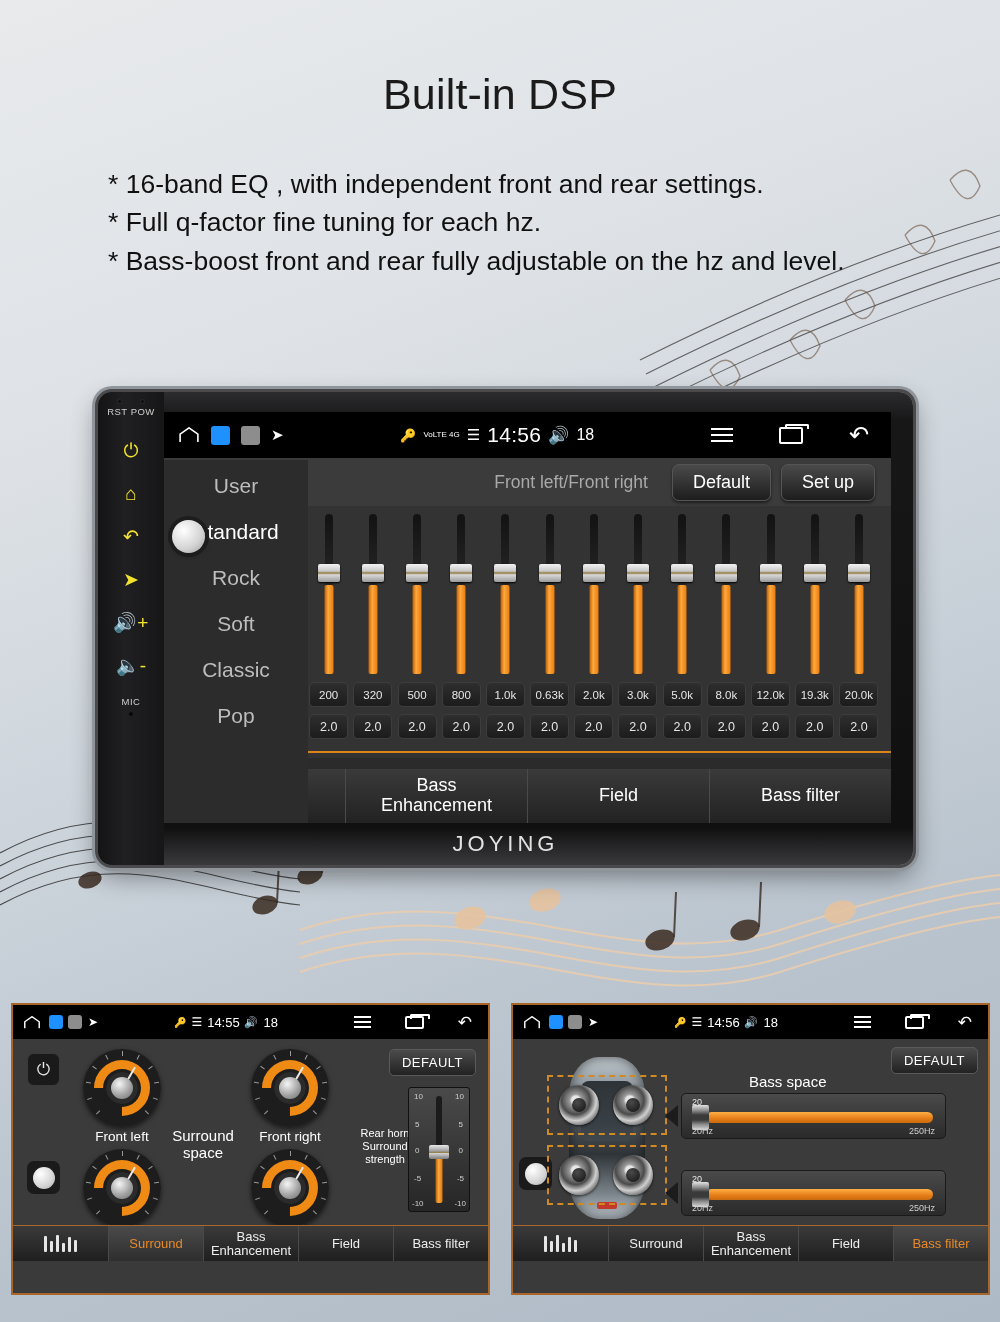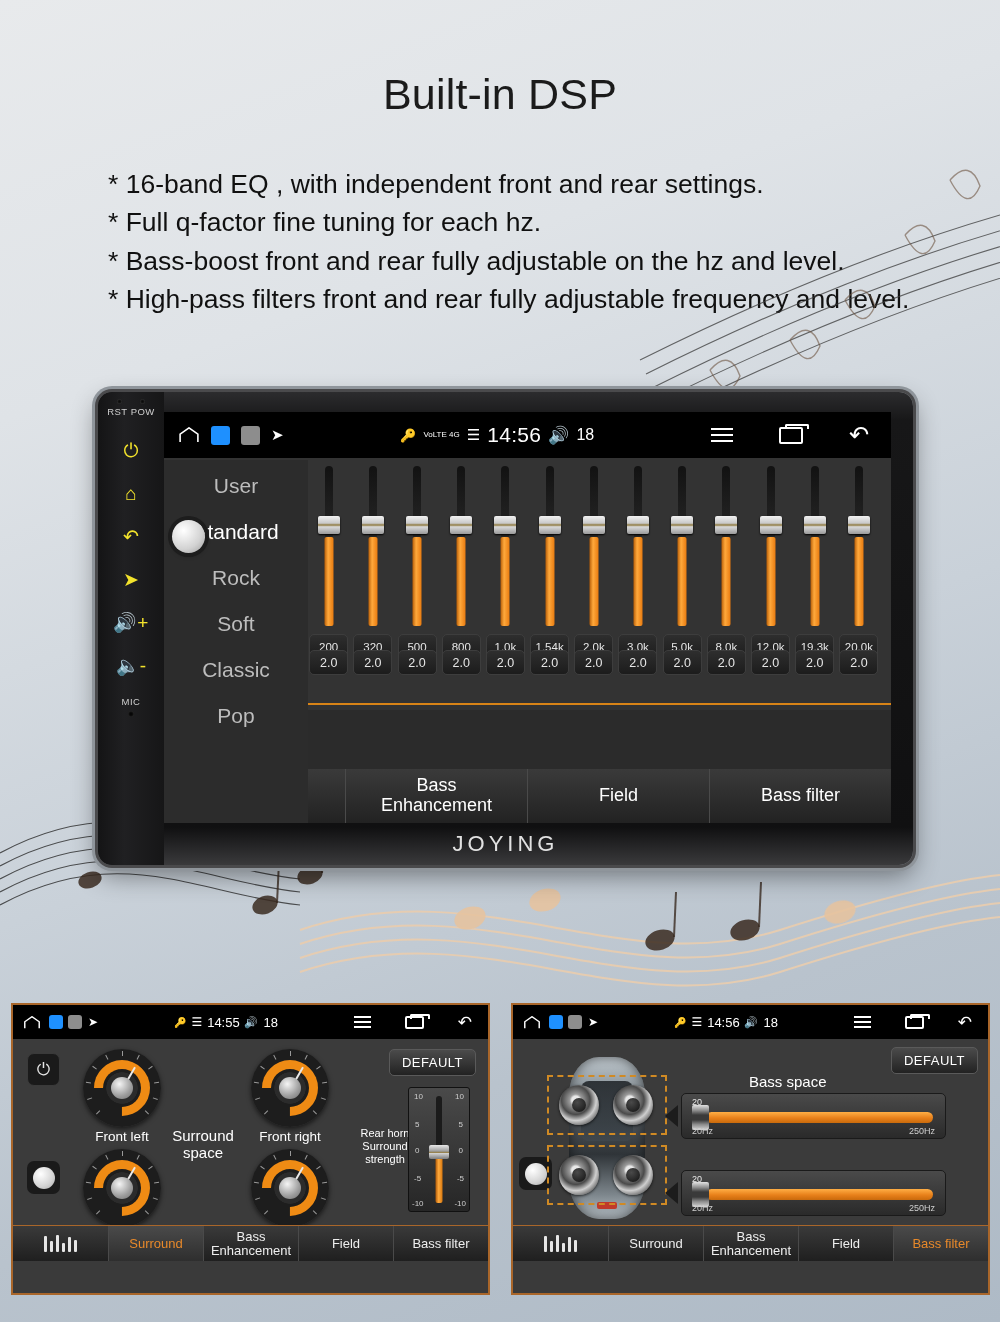--- a/index.html
+++ b/index.html
@@ -90,21 +90,21 @@
   .slider-track { position:absolute; left:50%; transform:translateX(-50%); top:0; width:8px; height:148px;
                   background:linear-gradient(180deg,#121212,#2a2a2a 55%, #1a1a1a); border-radius:4px;}
   .slider-fill { position:absolute; left:50%; transform:translateX(-50%); bottom:0; width:9px; height:76px;
                  background:linear-gradient(90deg,#b95f08,#ffa93c 40%,#e87b10); border-radius:2px;}
   .slider-knob { position:absolute; left:50%; transform:translateX(-50%); top:68px; width:22px; height:18px;
                  background:linear-gradient(180deg,#f2f2f2,#c9c9c9 40%,#8f7a40 50%,#d9d9d9 60%,#9a9a9a);
                  border-radius:2px; box-shadow:0 1px 2px #000;}
 
   .freqrow, .valrow { position:absolute; left:0; width:100%; display:flex; justify-content:space-around; padding:0 10px;}
   .freqrow { top:176px; }
-  .valrow  { top:192px; }
+  .valrow  { top:208px; }
   .cell {
     width:39px; height:25px; background:linear-gradient(180deg,#2e2e2e,#1c1c1c);
     border:1px solid #3d3d3d; border-radius:5px; color:#e6e6e6;
     font-size:11.5px; display:flex; align-items:center; justify-content:center;
   }
   .valrow .cell { font-size:12.5px; }
   .orange-rule { position:absolute; left:0; top:245px; width:100%; height:2px; background:#d98417;}
 
   
   .hu-tabs { position:absolute; bottom:0; left:0; width:100%; height:54px; display:flex;
@@ -280,21 +280,20 @@
     <path d="M790 340 q20 -22 30 6 q-12 28 -30 -6"></path>
     <path d="M710 370 q20 -22 30 6 q-12 28 -30 -6"></path>
   </g>
 </svg>
 
 <div class="page-title">Built-in DSP</div>
 <div class="bullets">
   <div>* 16-band EQ , with independent front and rear settings.</div>
   <div>* Full q-factor fine tuning for each hz.</div>
   <div>* Bass-boost front and rear fully adjustable on the hz and level.</div>
-  <div>* High-pass filters front and rear fully adjustable frequency and level.</div>
 </div>
 
 <div class="headunit">
 
   <div class="hu-left">
     <div class="rstpow">
         <i></i>
         <i></i>
       </div>
     <div class="rstpow-lbl">
@@ -334,20 +333,29 @@
         <span class="hamb">
             <span></span>
             <span></span>
             <span></span>
           </span>
         <span class="rect-stack"></span>
         <span style="font-size:24px">↶</span>
       </div>
     </div>
 
+    <div class="eqbar">
+      <div class="preset-sel">
+        <span>Standard</span>
+        <span class="chev-up">▲</span>
+      </div>
+      <div class="chan-lbl">Front left/Front right</div>
+      <button class="pillbtn">Default</button>
+      <button class="pillbtn">Set up</button>
+    </div>
 
     <div class="eqbody">
       <div class="sliders" id="eq-sliders">
           <div class="slider-col">
             <div class="slider-track"></div>
             <div class="slider-fill" style="height:89px"></div>
             <div class="slider-knob" style="top:50px"></div>
           </div>
           <div class="slider-col">
             <div class="slider-track"></div>
@@ -427,21 +435,21 @@
         </div>
       <div class="freqrow" id="eq-freqs">
           <div class="cell">63</div>
           <div class="cell">80</div>
           <div class="cell">125</div>
           <div class="cell">200</div>
           <div class="cell">320</div>
           <div class="cell">500</div>
           <div class="cell">800</div>
           <div class="cell">1.0k</div>
-          <div class="cell">1.54k</div>
+          <div class="cell">0.63k</div>
           <div class="cell">2.0k</div>
           <div class="cell">3.0k</div>
           <div class="cell">5.0k</div>
           <div class="cell">8.0k</div>
           <div class="cell">12.0k</div>
           <div class="cell">19.3k</div>
           <div class="cell">20.0k</div>
         </div>
       <div class="valrow" id="eq-vals">
           <div class="cell">2.0</div>

